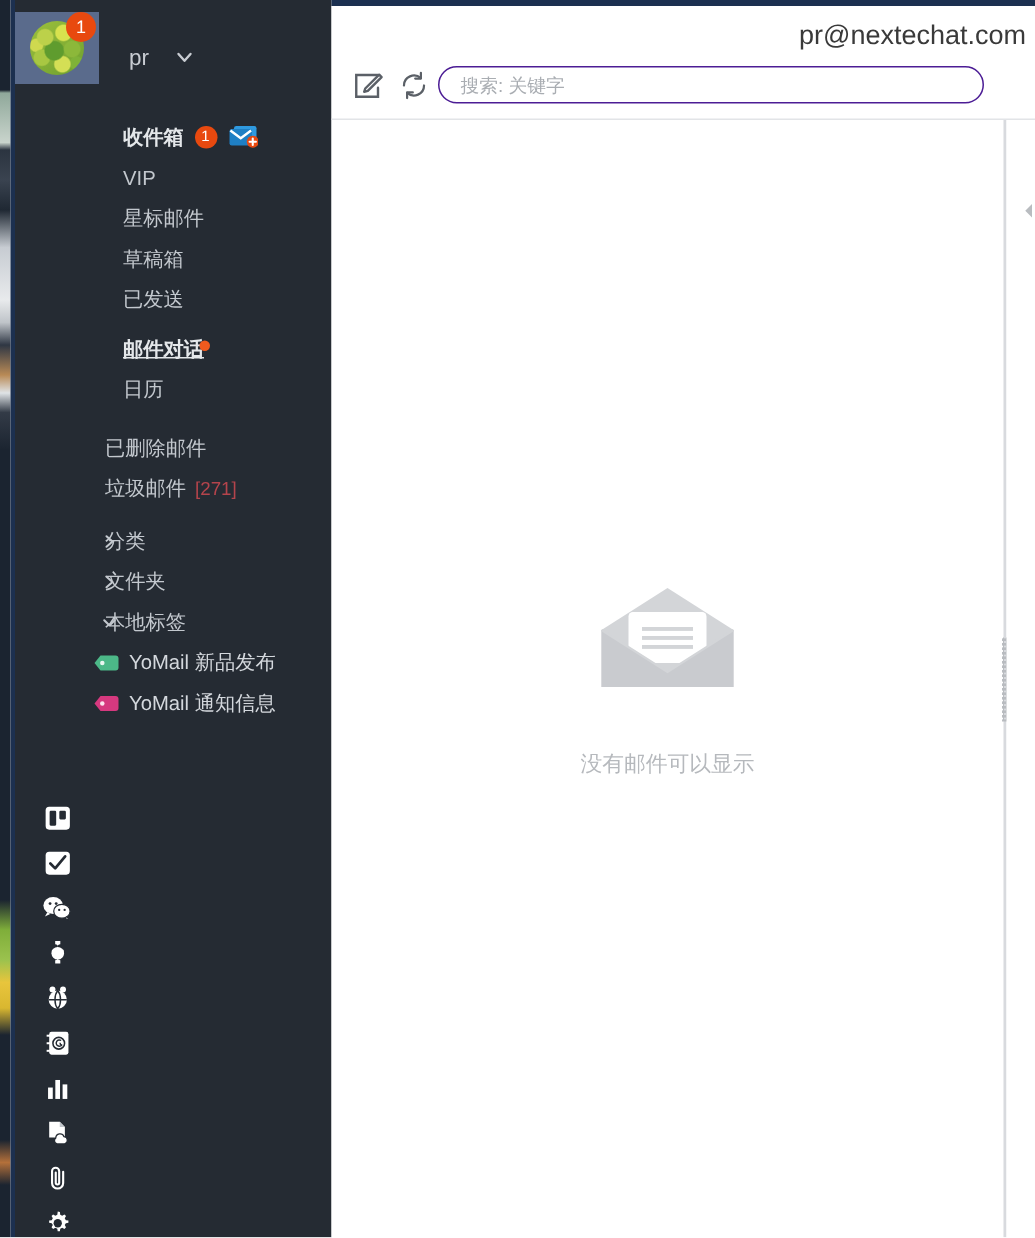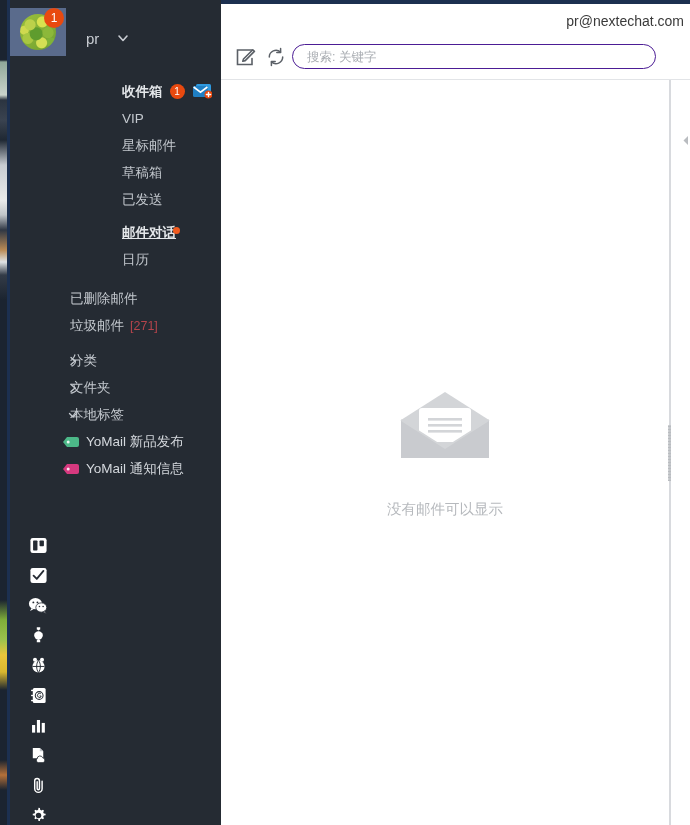--- a/index.html
+++ b/index.html
@@ -113,21 +113,21 @@
     cursor: pointer;
   }
   .account-caret svg { display: block; }
 
   .nav { position: absolute; left: 0; top: 78px; width: 211px; }
   .nav-item {
     position: relative;
     height: 27px;
     display: flex;
     align-items: center;
-    padding-left: 112px;
+    padding-left: 72px;
     color: #c3c8ce;
     font-size: 13.5px;
     cursor: pointer;
     white-space: nowrap;
   }
   .nav-item.bold { font-weight: bold; color: #e4e7ea; }
   .nav-item.indent { padding-left: 60px; }
   .nav-item.group { padding-left: 60px; }
 
   .inbox-badge {
@@ -201,21 +201,21 @@
   .topbar {
     position: absolute;
     left: 221px; top: 4px;
     width: 469px; height: 30px;
     background: #ffffff;
   }
   .account-email {
     position: absolute;
     right: 6px; top: 9px;
     color: #3a3a3a;
-    font-size: 14px;
+    font-size: 18px;
     margin-left: 37px;
   }
 
   
   .toolbar {
     position: absolute;
     left: 221px; top: 34px;
     width: 469px; height: 46px;
     background: #ffffff;
     border-bottom: 1px solid #e2e4e7;

